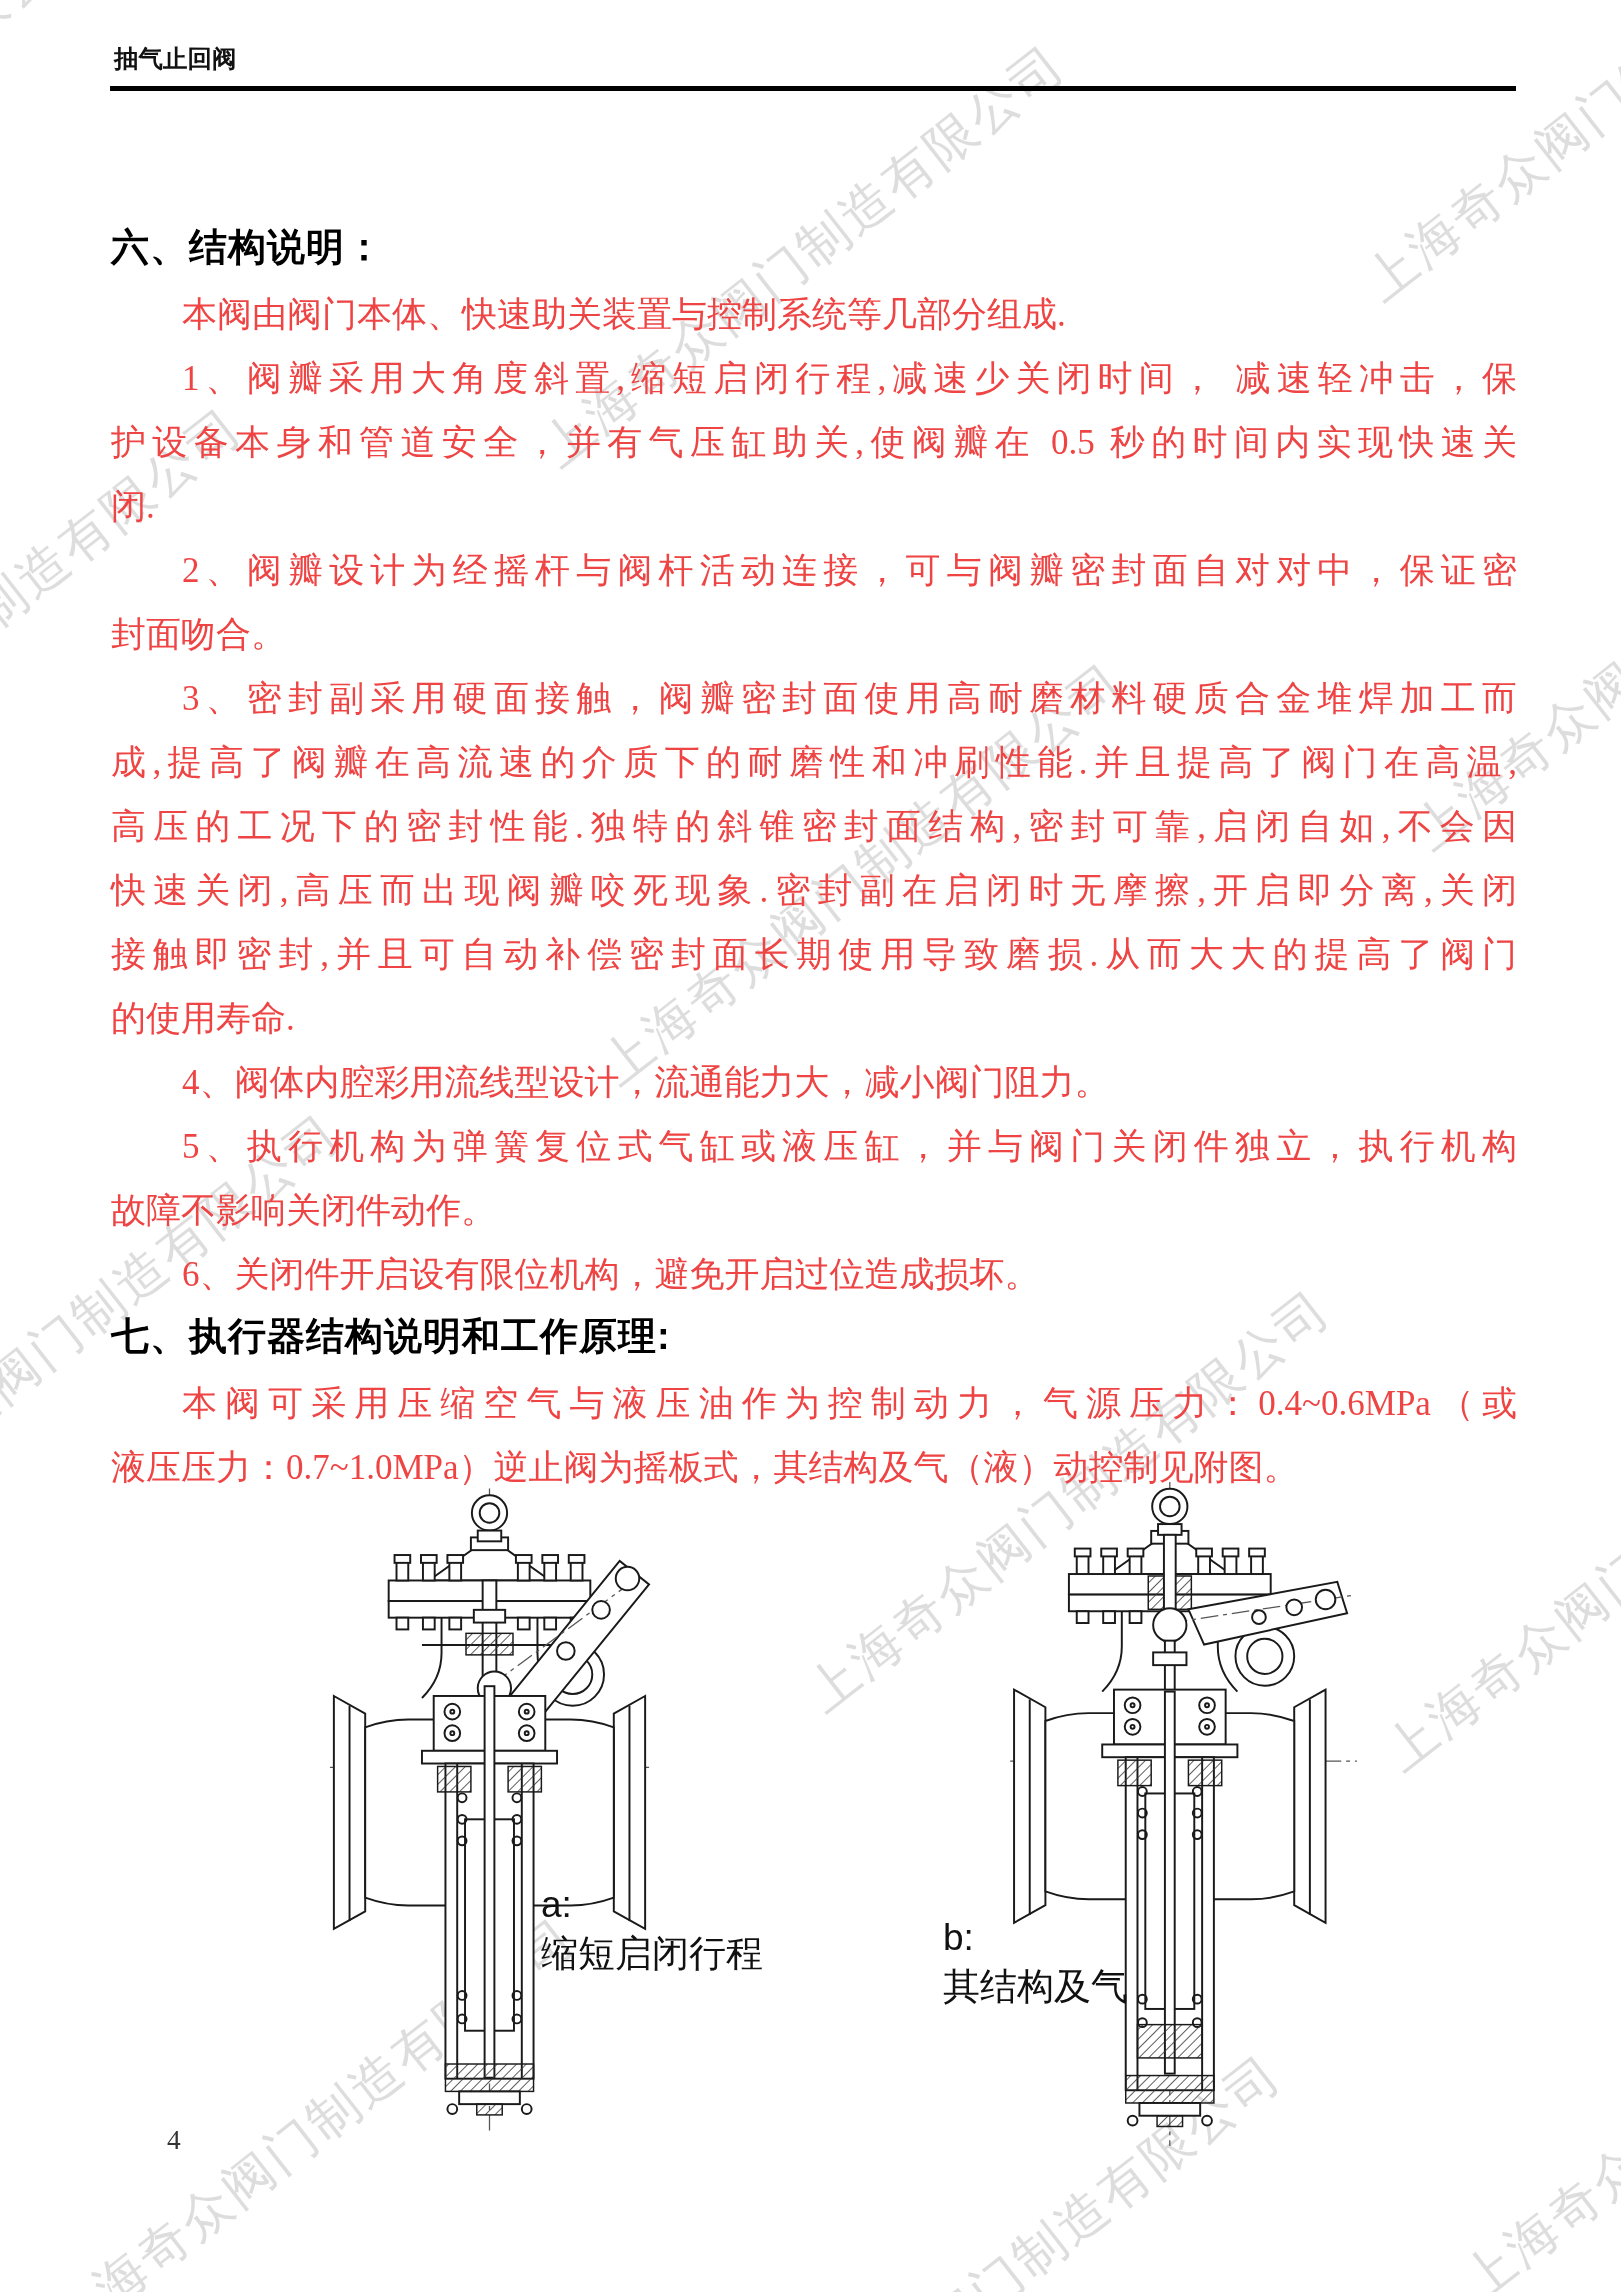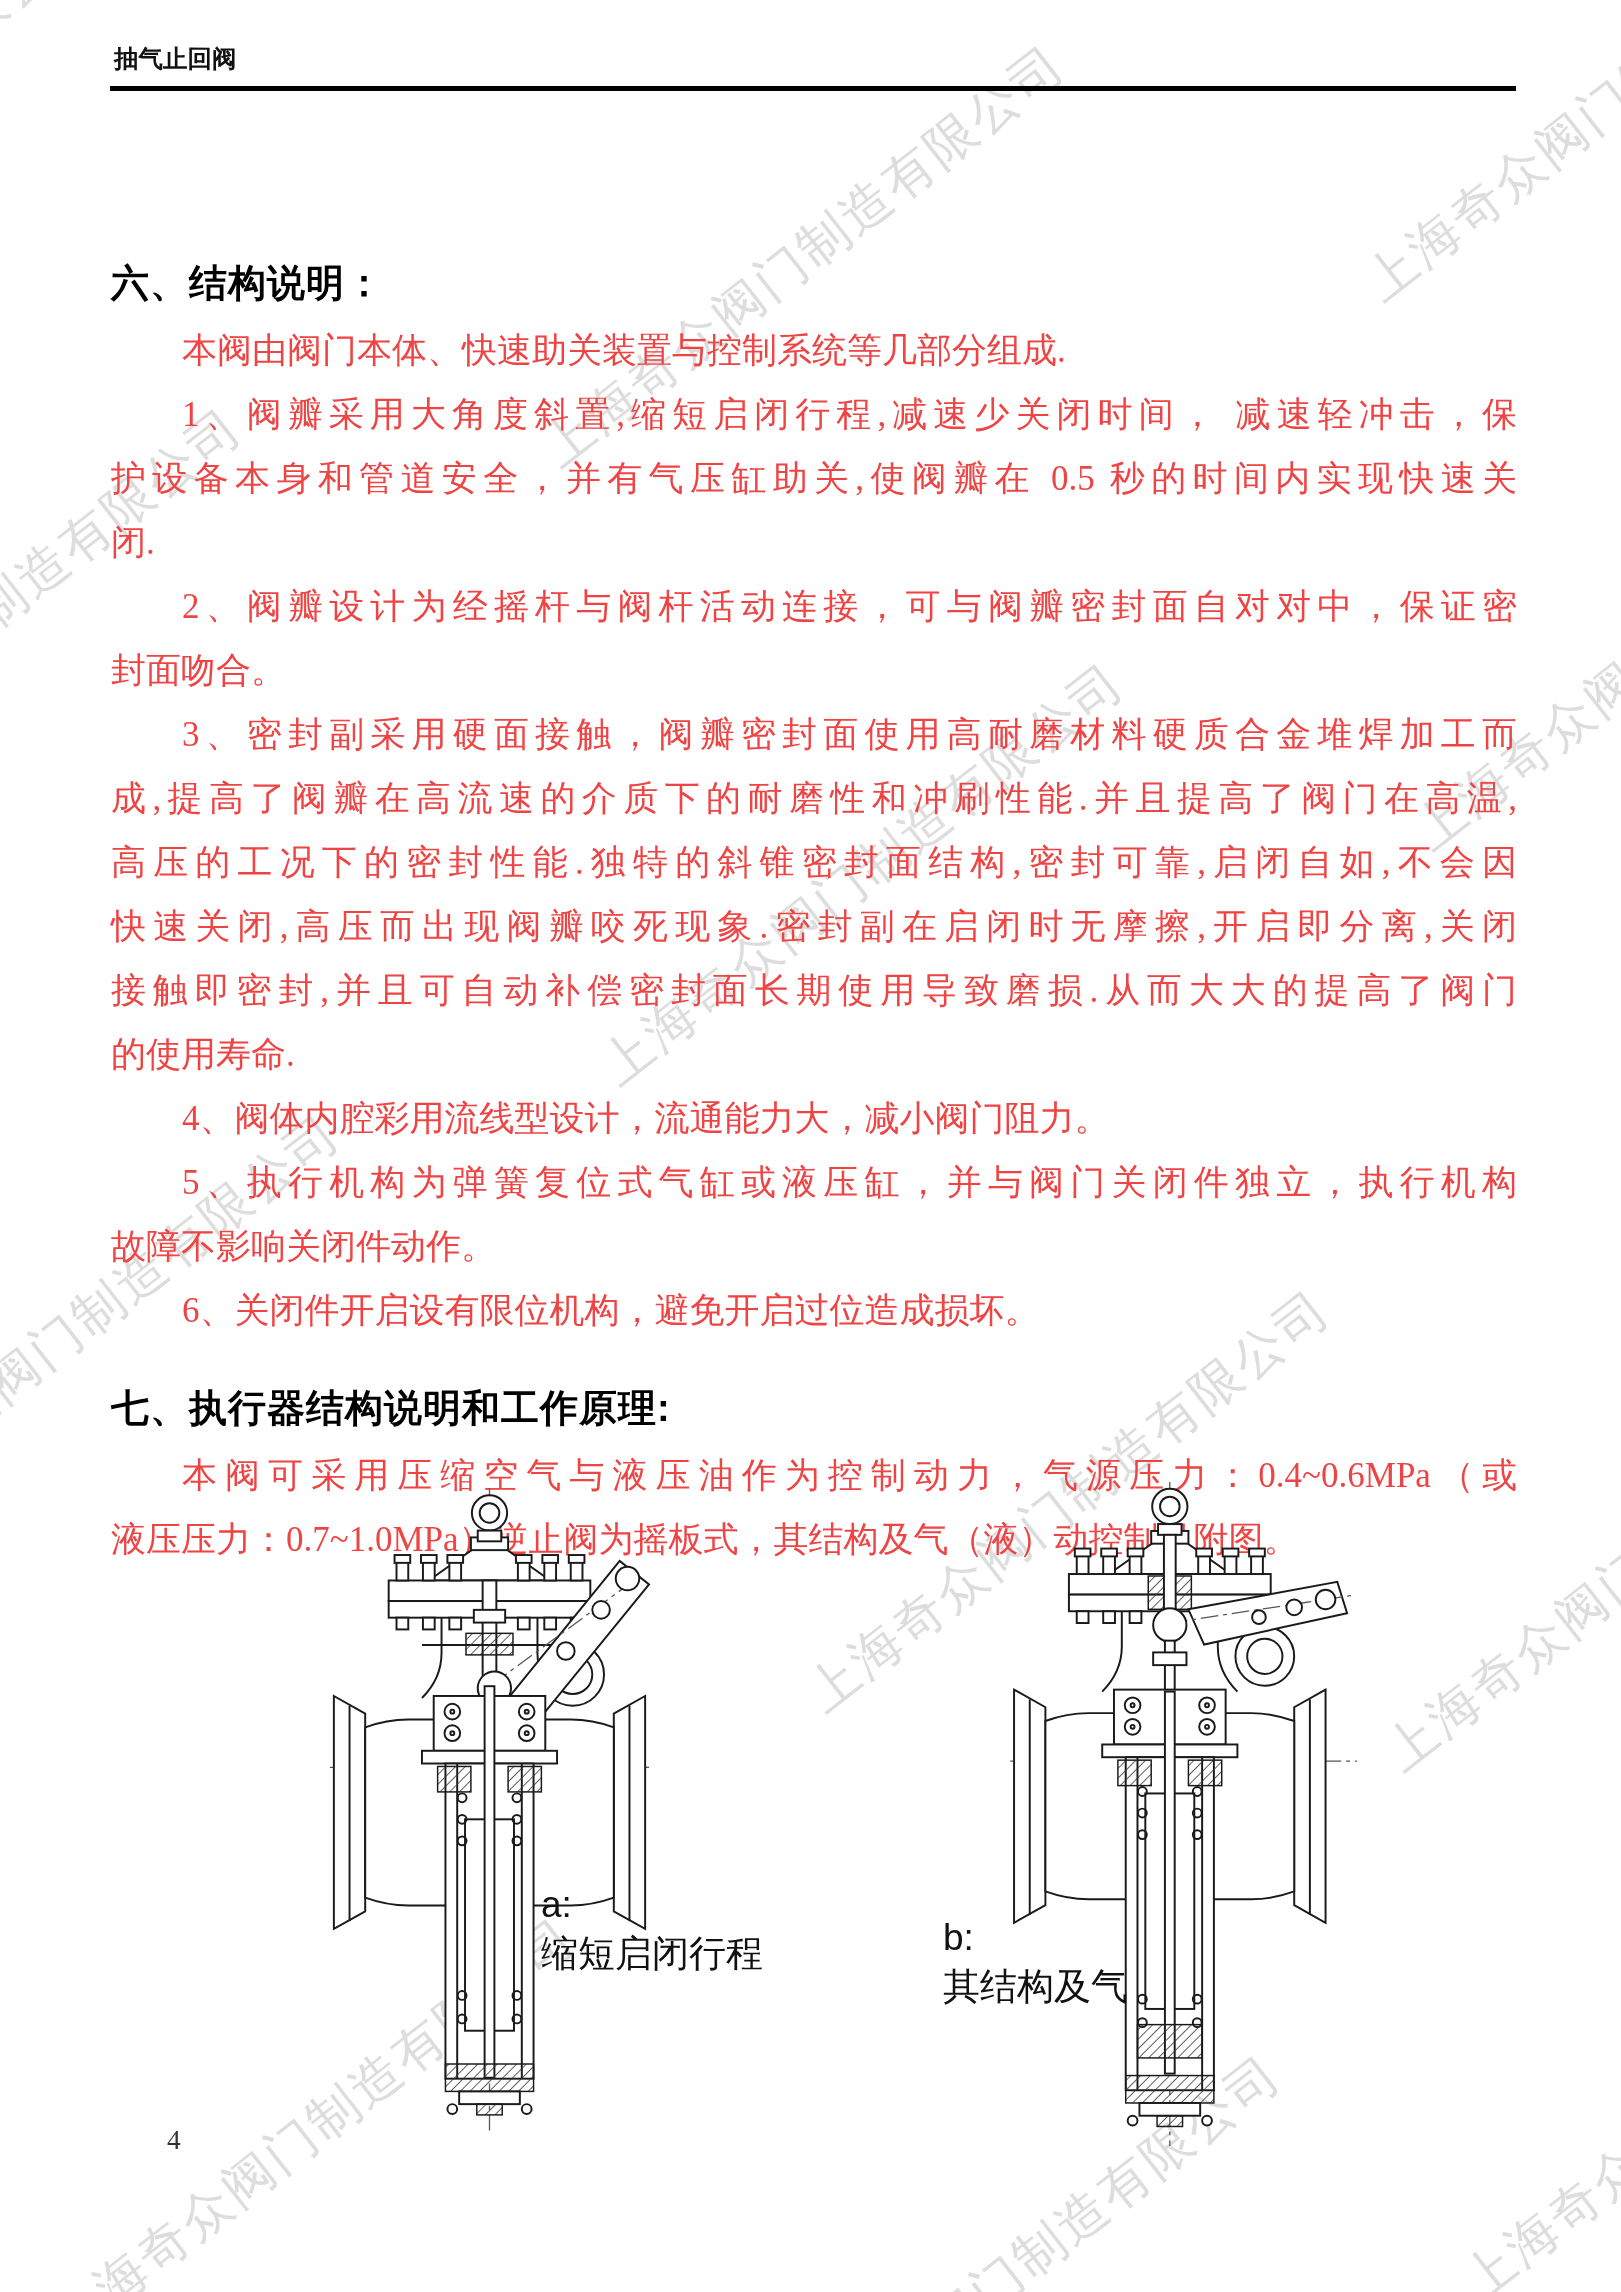--- a/index.html
+++ b/index.html
@@ -33,21 +33,21 @@
     position:absolute;left:110px;top:86px;
     width:1406px;height:4.9px;background:#000;
   }
   
   .content{
     position:absolute;left:111px;top:218px;width:1406px;
   }
   .sec-heading{
     font-family:"Liberation Sans", sans-serif;
     font-weight:700;font-size:38px;color:#000;
-    height:65px;line-height:59px;letter-spacing:1px;margin-top:36px;
+    height:65px;line-height:59px;letter-spacing:1px;
   }
   .line{
     font-size:35px;height:64px;line-height:64px;
     text-align:justify;text-align-last:justify;
     color:#ef4444;
   }
   .line.last{text-align-last:left;}
   .line.indent{padding-left:71px;}
   
   .fig{position:absolute;}

